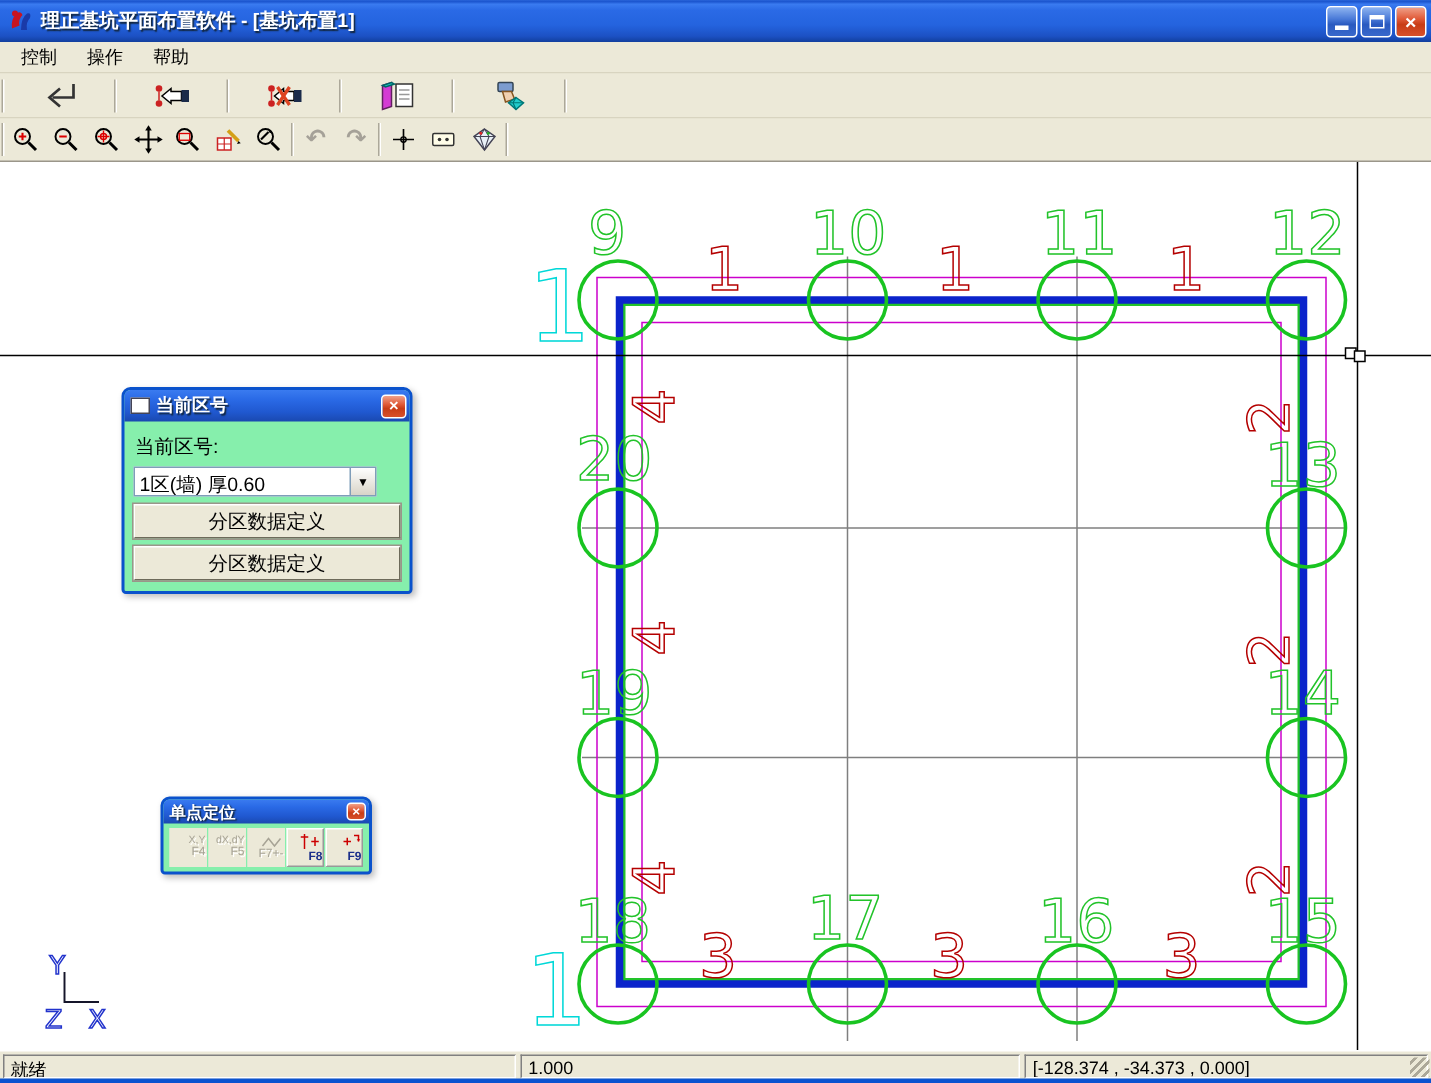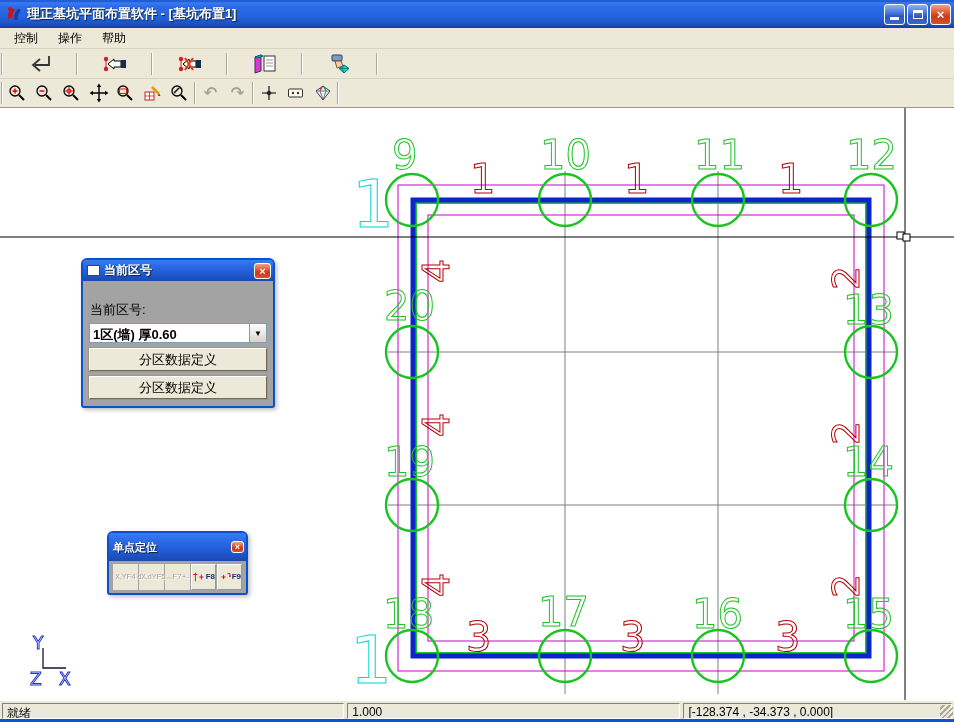--- a/index.html
+++ b/index.html
@@ -33,44 +33,44 @@
   .sep { width:2px; height:22px; border-left:1px solid #aca899; border-right:1px solid #fff; margin:0 1px; }
   .tb-btn { width:27px; height:24px; display:flex; align-items:center; justify-content:center; }
   .dim { color:#a5a198; font-size:16px; font-weight:bold; line-height:1; }
 
   
   .canvas { position:relative; width:954px; height:592px; background:#fff; }
   svg text { font-family:"DejaVu Sans",sans-serif; }
 
   
   .xp-dialog { position:absolute; border:2px solid #0a52cc; border-radius:6px 6px 3px 3px;
-    background:#a3a3a3; box-shadow:2px 2px 4px rgba(0,0,0,.25); }
+    background:#86efac; box-shadow:2px 2px 4px rgba(0,0,0,.25); }
   .xp-title { height:21px; display:flex; align-items:center; padding:0 2px 0 4px; border-radius:4px 4px 0 0;
     background:linear-gradient(180deg,#3a7bf0 0%,#2a6ae6 30%,#2058d0 70%,#1a49b0 100%); }
   .xp-title .t { flex:1 1 auto; color:#fff; font-weight:bold; font-size:12px; text-shadow:1px 1px 1px #123; }
   .xp-close { width:17px; height:16px; border:1px solid #fff; border-radius:3px; color:#fff; font-weight:bold;
     font-size:11px; line-height:14px; text-align:center;
     background:linear-gradient(180deg,#f0a088 0%,#e05a38 40%,#c83c16 60%,#d8502a 100%); }
   .doc-ic { width:13px; height:11px; background:#fff; border:1px solid #445; margin-right:4px; }
 
-  .zone-body { padding:19px 6px 7px 6px; }
+  .zone-body { padding:7px 6px 7px 6px; }
   .zone-label { margin:1px 0 4px 1px; font-size:13px; }
-  .combo { display:flex; width:178px; height:20px; border:1px solid #7f9db9; background:#fff;font-weight:bold; }
+  .combo { display:flex; width:162px; height:20px; border:1px solid #7f9db9; background:#fff; }
   .combo .val { flex:1 1 auto; padding:2px 3px; font-size:13px; white-space:nowrap; overflow:hidden; }
   .combo .drop { width:17px; background:linear-gradient(180deg,#fefefe,#d8d4c8); border-left:1px solid #7f9db9;
     display:flex; align-items:center; justify-content:center; font-size:8px; color:#000; }
   .push-btn { display:block; width:178px; height:23px; margin-top:5px; font-size:13px; color:#000;
     background:#ece9d8; border:1px solid; border-color:#fff #6d6a5a #6d6a5a #fff; outline:1px solid #9a968a; }
 
   .palette { width:141px; }
-  .pal-title { height:28px; }
+  .pal-title { height:16px; }
   .pal-title .t { font-size:11px; }
   .pal-close { width:13px; height:12px; line-height:10px; font-size:9px; }
   .pal-body { display:flex; padding:3px 2px 3px 4px; gap:1px; }
-  .pal-btn { width:25px; height:26px; display:flex; flex-direction:row; align-items:center; justify-content:center;
+  .pal-btn { width:25px; height:26px; display:flex; flex-direction:column; align-items:flex-end; justify-content:center;
     background:#ece9d8; border:1px solid #ece9d8; font-size:8px; line-height:1.1; }
   .pal-btn.on { border-color:#fff #999 #999 #fff; }
   .pal-btn .l1 { color:#a7a395; text-shadow:1px 1px 0 #fff; font-size:7px; }
   .pal-btn .l2 { color:#a7a395; text-shadow:1px 1px 0 #fff; }
   .pal-btn.on .l2 { color:#1a2f8a; font-weight:bold; text-shadow:none; }
 
   
   .statusbar { height:22px; background:#ece9d8; border-top:1px solid #fff; padding:2px 2px 0 2px;
     display:flex; gap:3px; position:relative; }
   .statusbar:after { content:""; position:absolute; left:0; right:0; bottom:0; height:3px; background:#0b53d0; }

